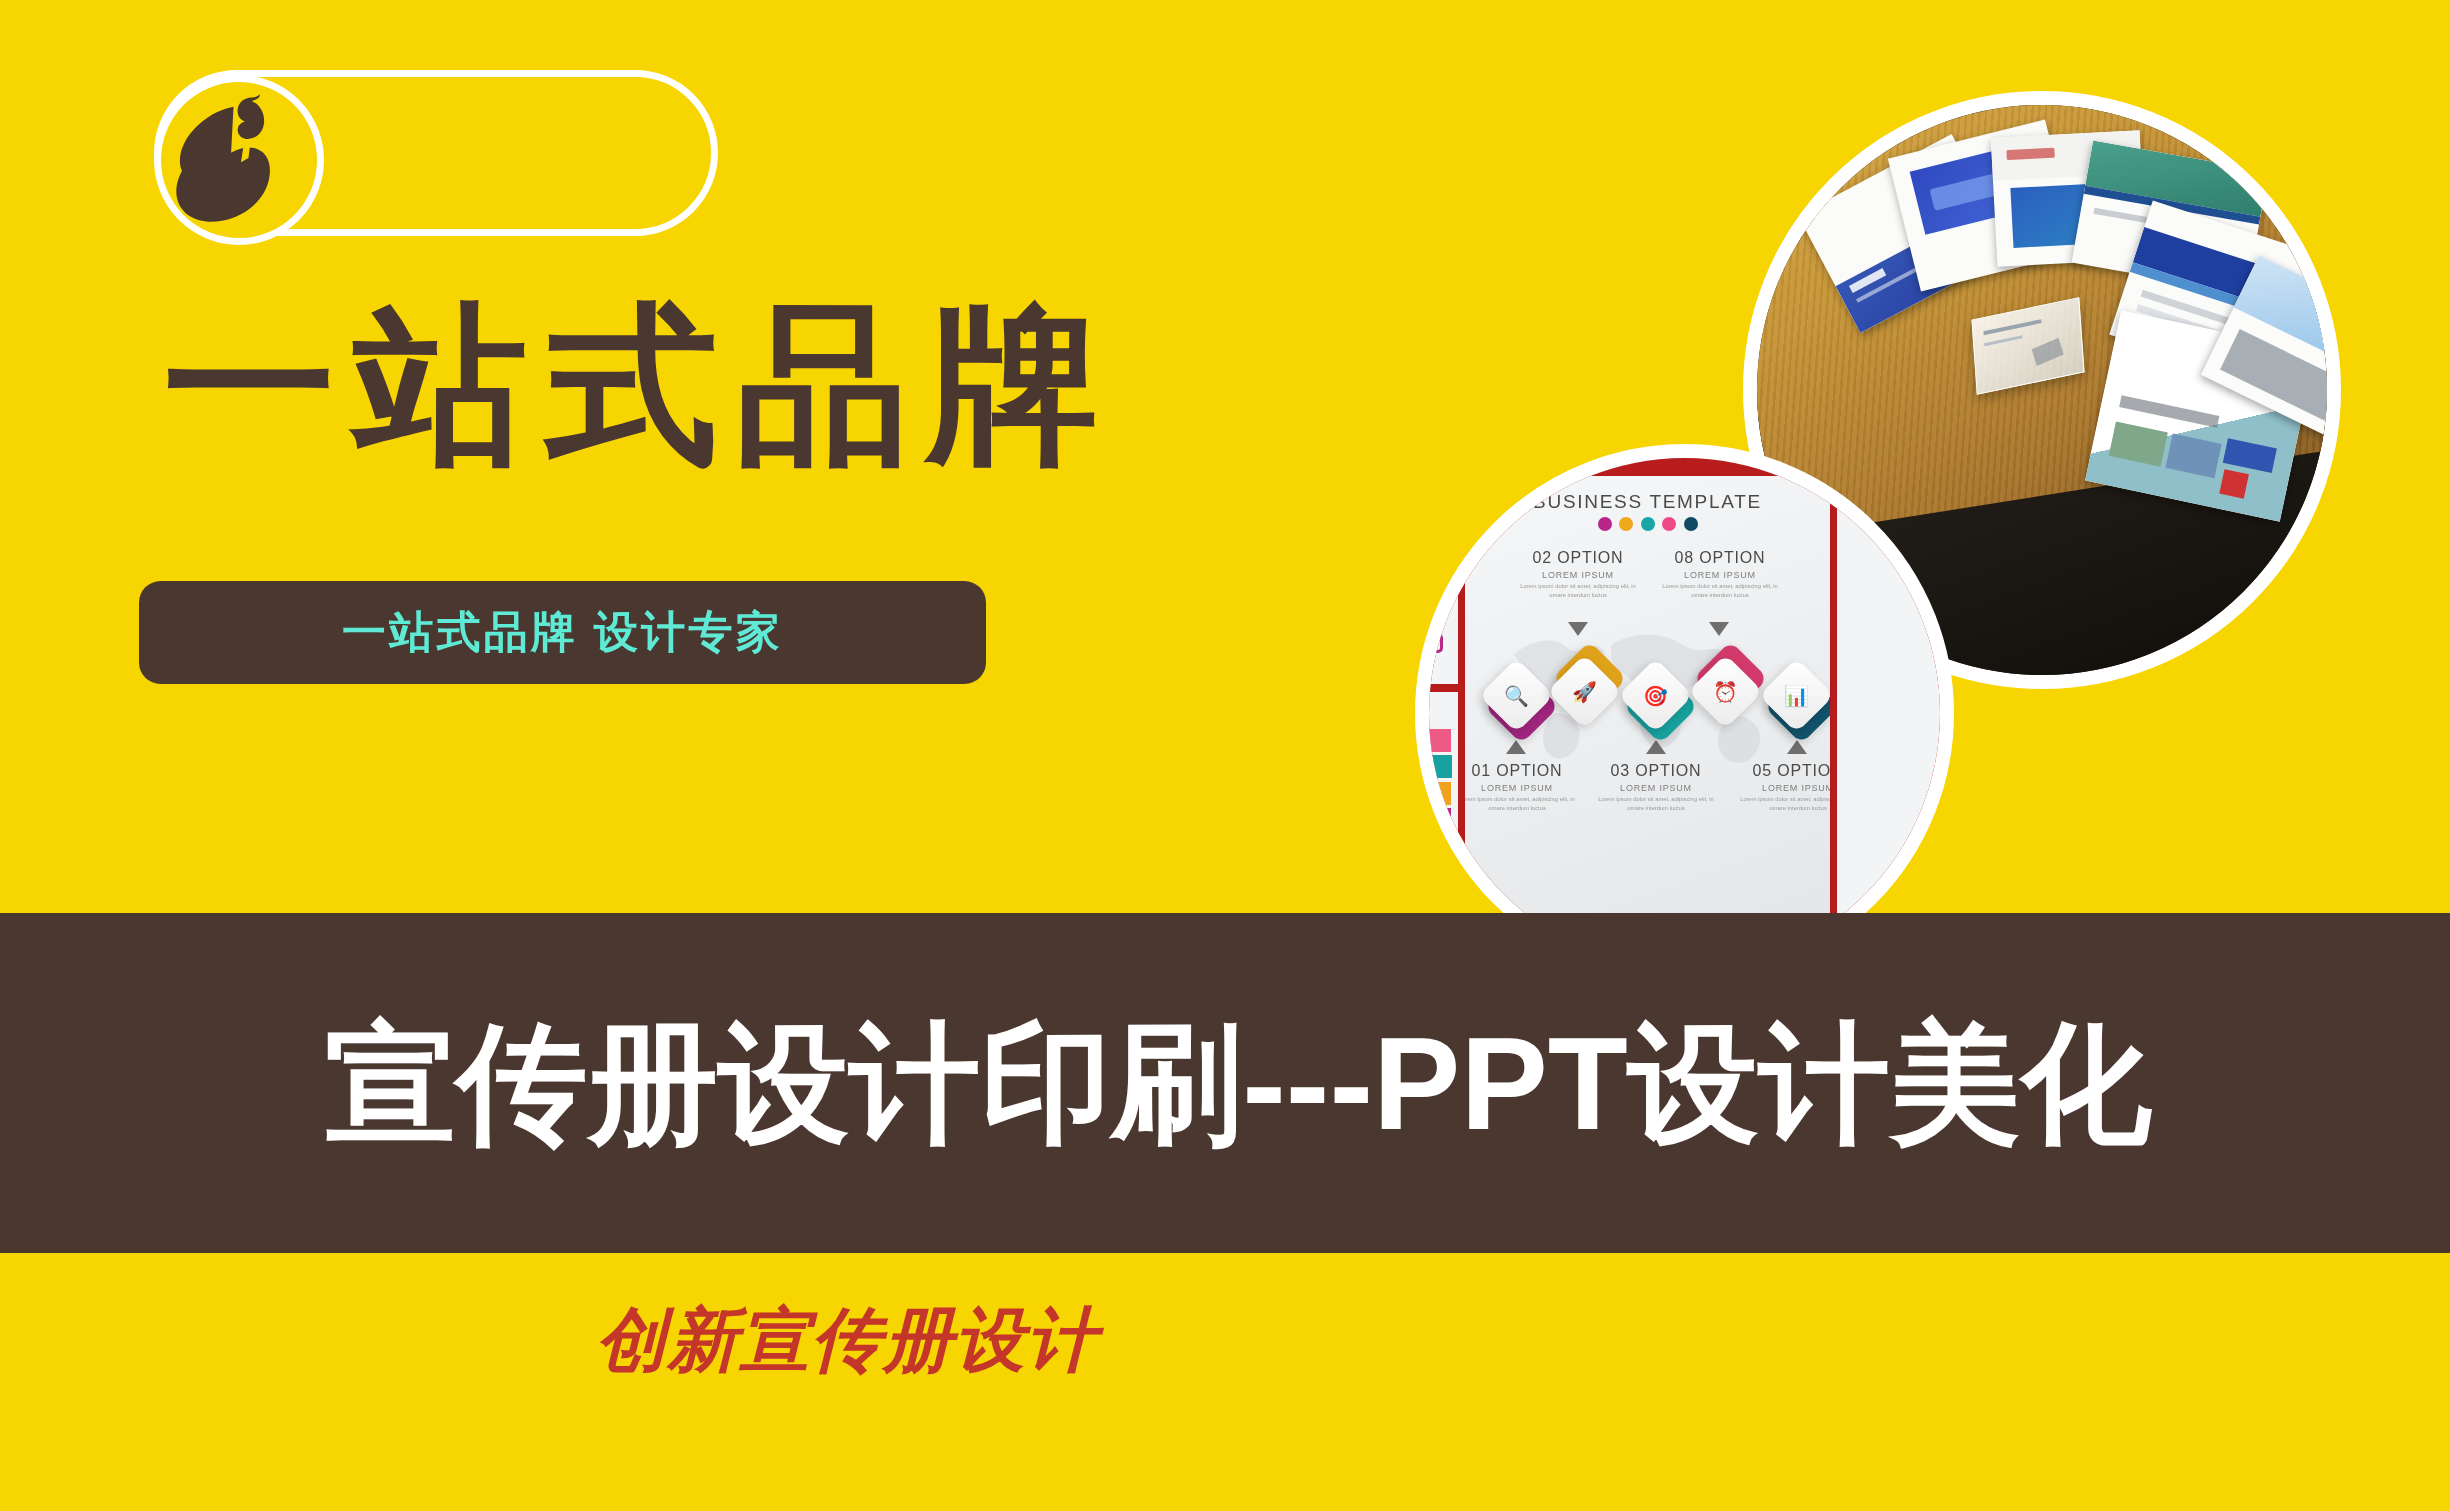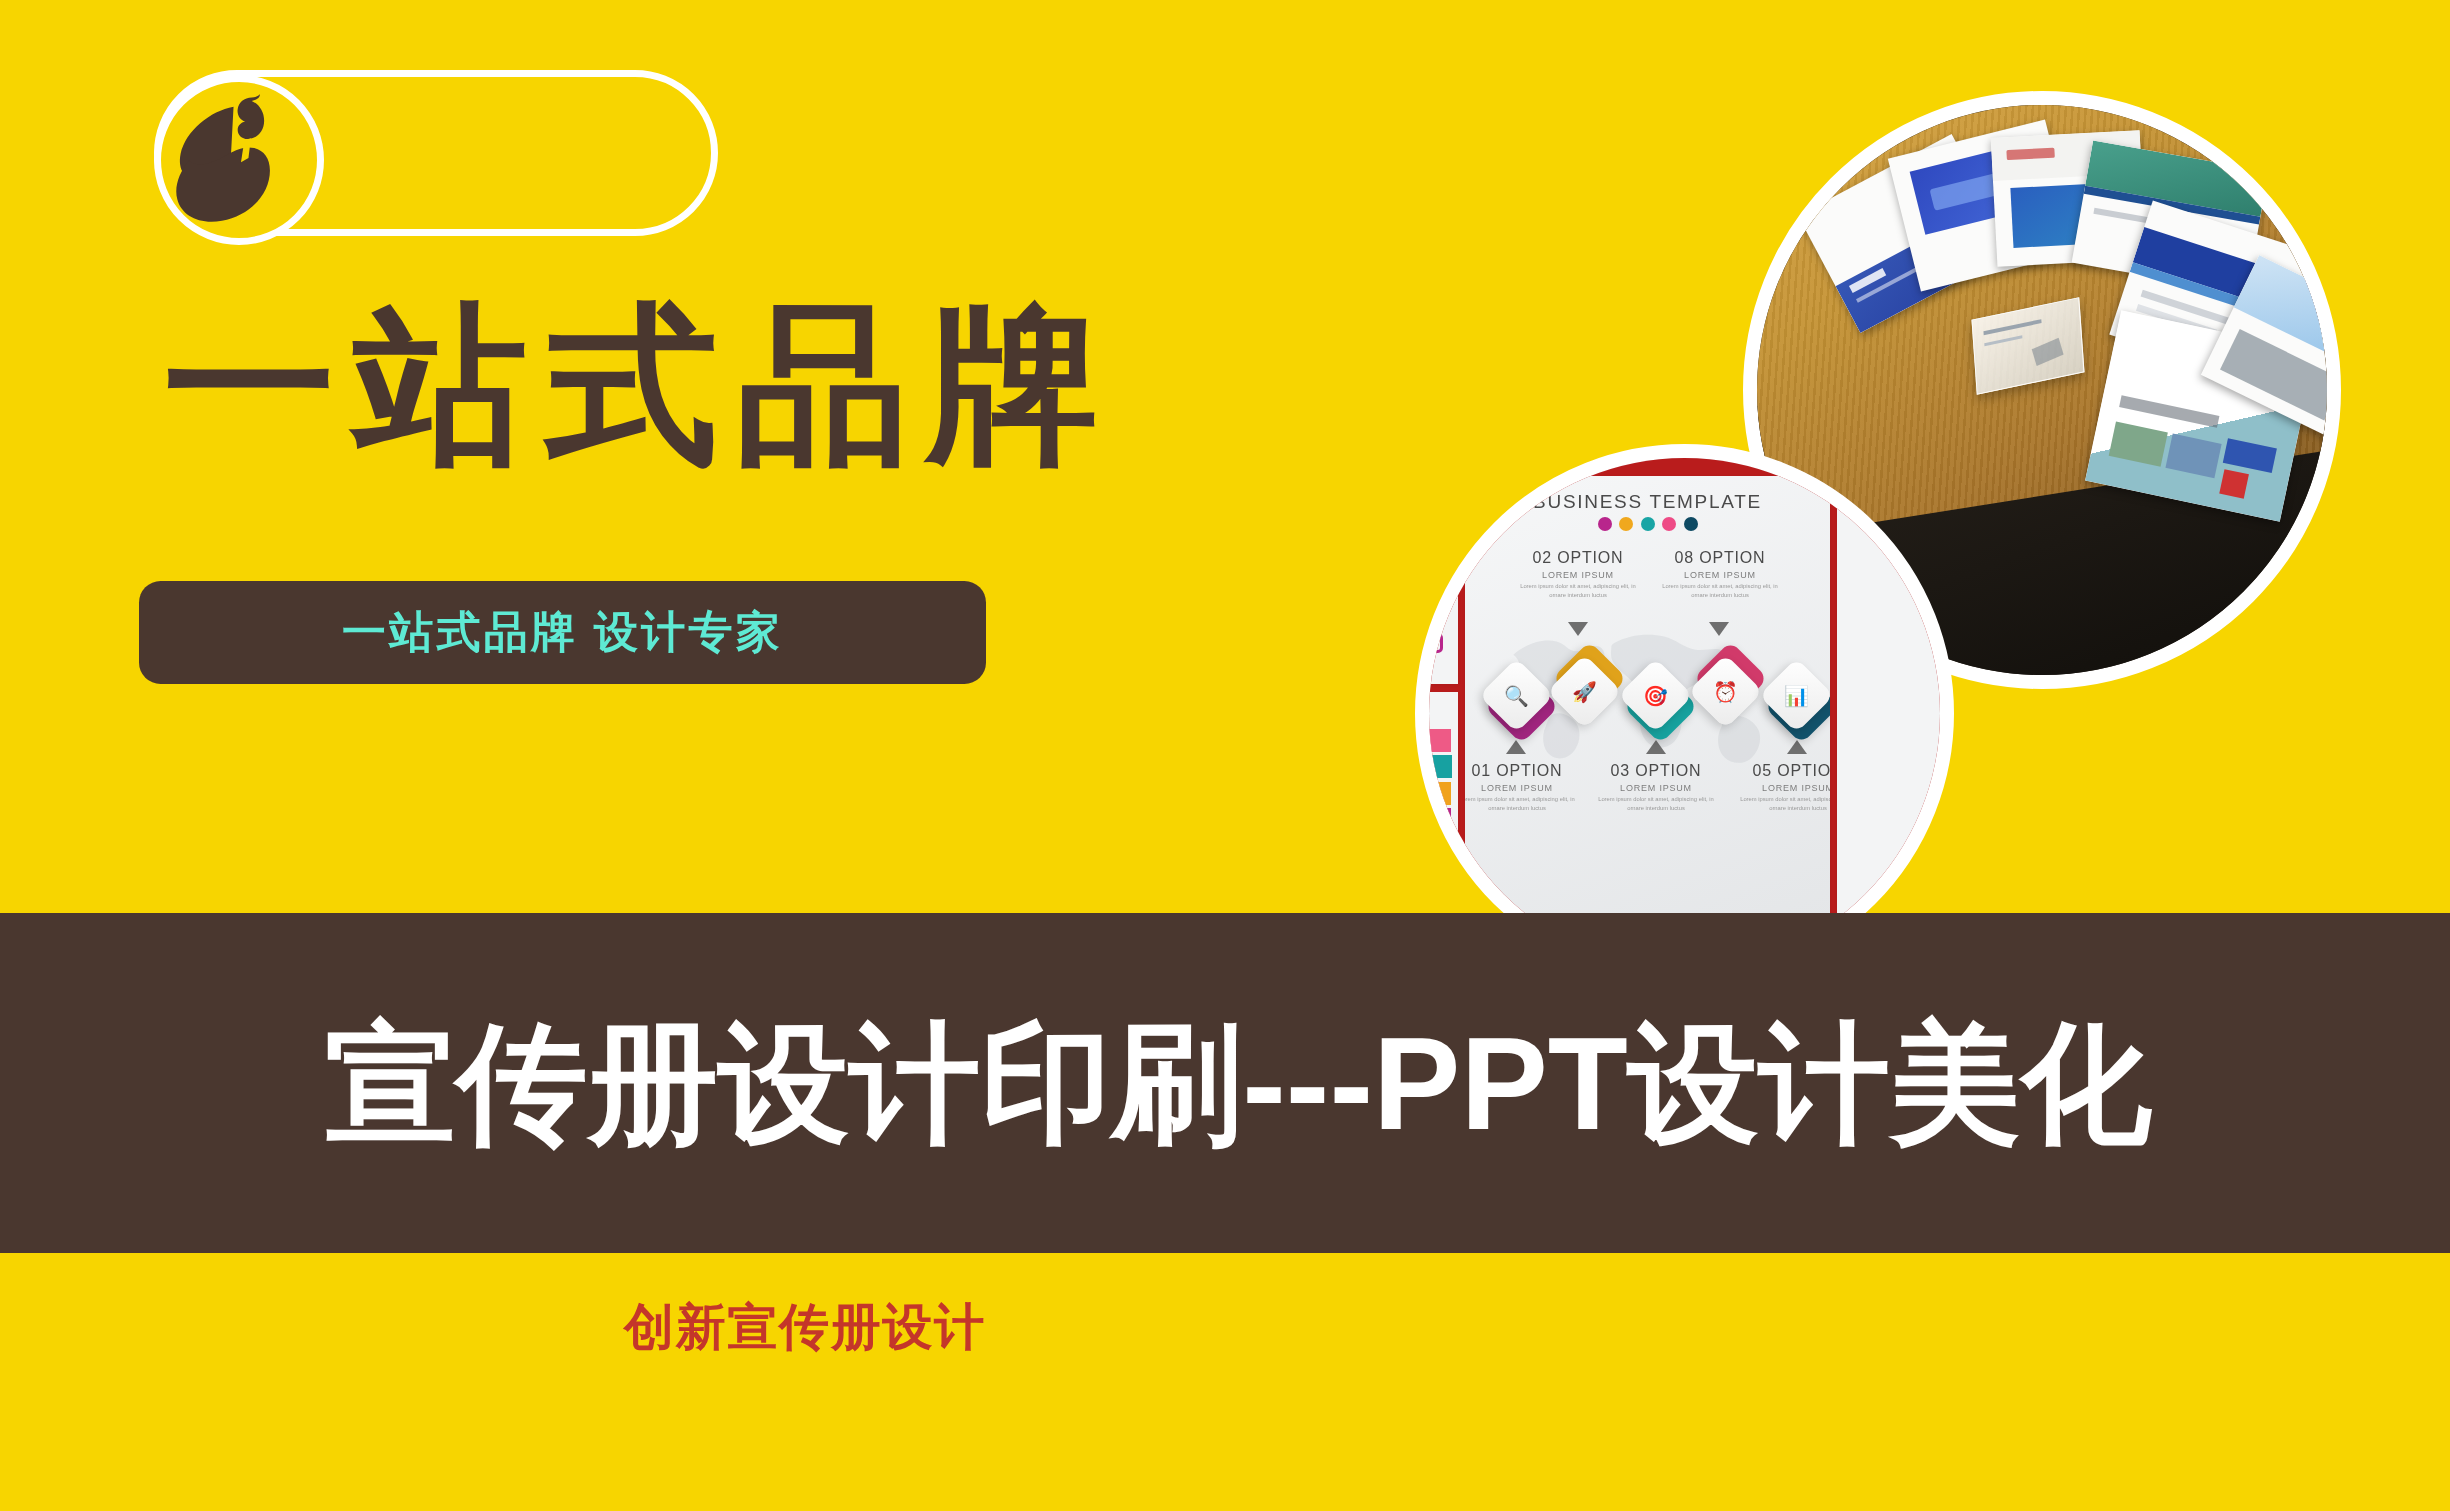--- a/index.html
+++ b/index.html
@@ -187,23 +187,23 @@
     color:#FFFFFF; font-size:131px; font-weight:bold;
     letter-spacing:0px; white-space:nowrap; line-height:1;margin-left:27px;
   }
 
   
   #bottom-row {
     position:absolute; left:0; top:1286px;
     width:2450px; height:166px;
   }
   #tag-red {
-    position:absolute; left:624px; top:8.3px;
-    font-size:50px; font-weight:bold; color:#C4362A;
-    letter-spacing:1.7px; white-space:nowrap;
+    position:absolute; left:596px; top:8.3px;
+    font-size:70px; font-weight:bold; color:#C4362A;
+    letter-spacing:1.7px; white-space:nowrap;font-style:italic;
   }
   #tag-blue {
     position:absolute; left:1444px; top:8.3px;
     font-size:66px; font-weight:bold; color:#3B7EC0;
     letter-spacing:1.7px; white-space:nowrap;
   }
 </style>
 </head>
 <body>
 

